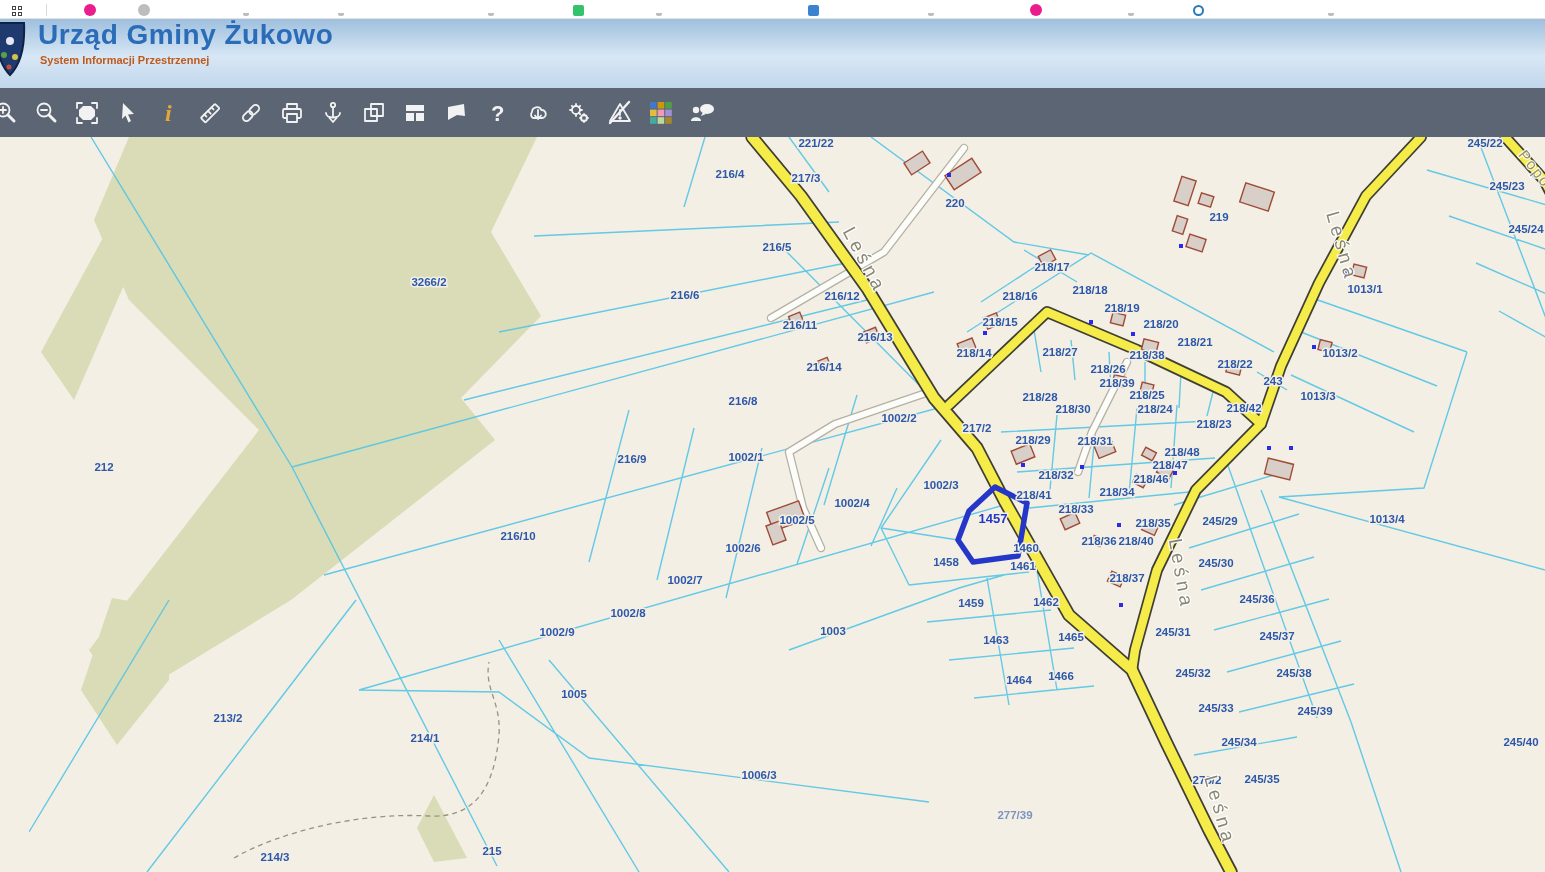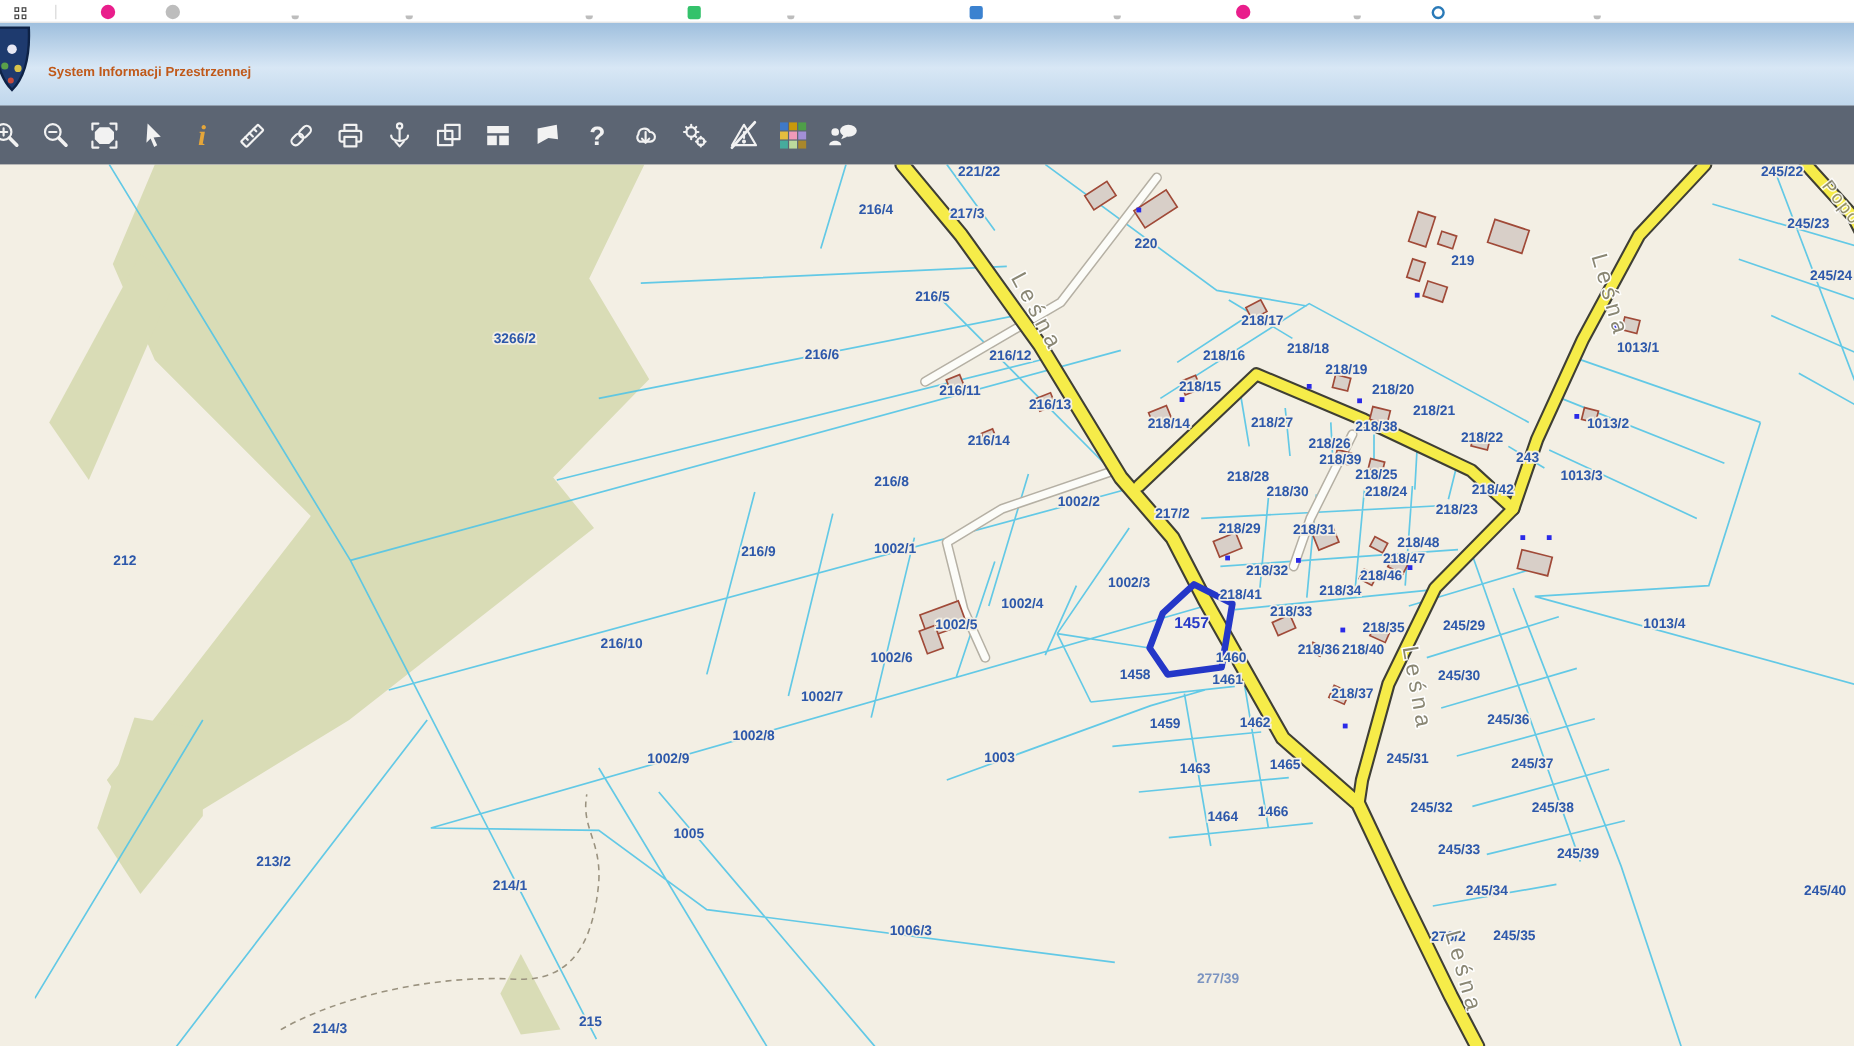--- a/index.html
+++ b/index.html
@@ -73,20 +73,21 @@
   </div>
 
 <div class="header">
   <svg class="crest" width="34" height="62" viewBox="0 0 34 62">
     <path d="M2 2h28c1 22-2 40-14 52C6 44 1 26 2 2z" fill="#1e3a6e" stroke="#0e2246" stroke-width="2"></path>
     <circle cx="16" cy="20" r="4" fill="#e8e8f4"></circle>
       <circle cx="10" cy="34" r="3" fill="#5aa04a"></circle>
     <circle cx="21" cy="36" r="3" fill="#d8c24a"></circle>
       <circle cx="15" cy="46" r="2.5" fill="#c84a3a"></circle>
   </svg>
+  <div class="title">Urząd Gminy Żukowo</div>
   <div class="subtitle">System Informacji Przestrzennej</div>
 </div>
 
 <div class="toolbar">
   <button class="tool tool--cut">
     <svg width="26" height="26">
         <g class="ticon">
           <circle cx="11" cy="10" r="6.5"></circle>
           <line x1="16" y1="15" x2="22" y2="21" stroke-width="3"></line>
           <path d="M8 10h6M11 7v6"></path>

